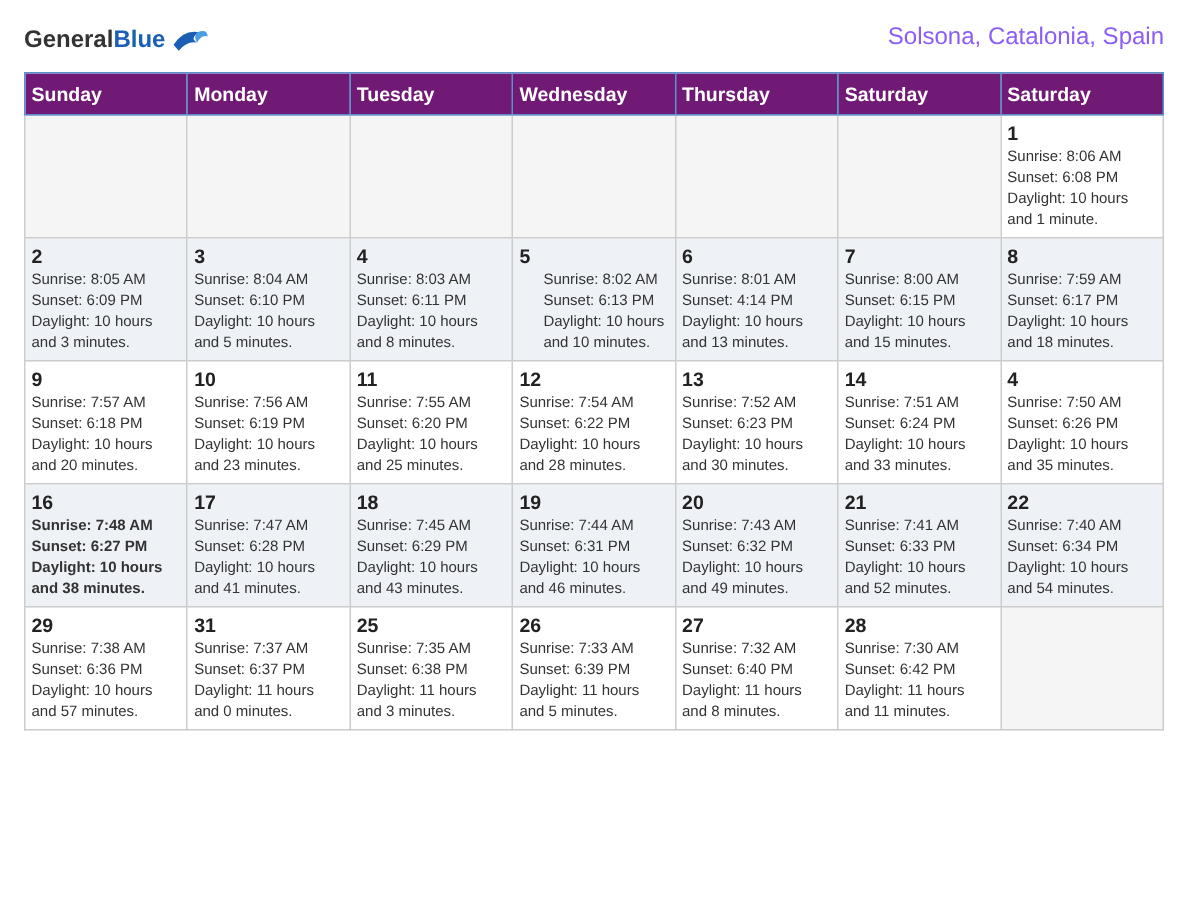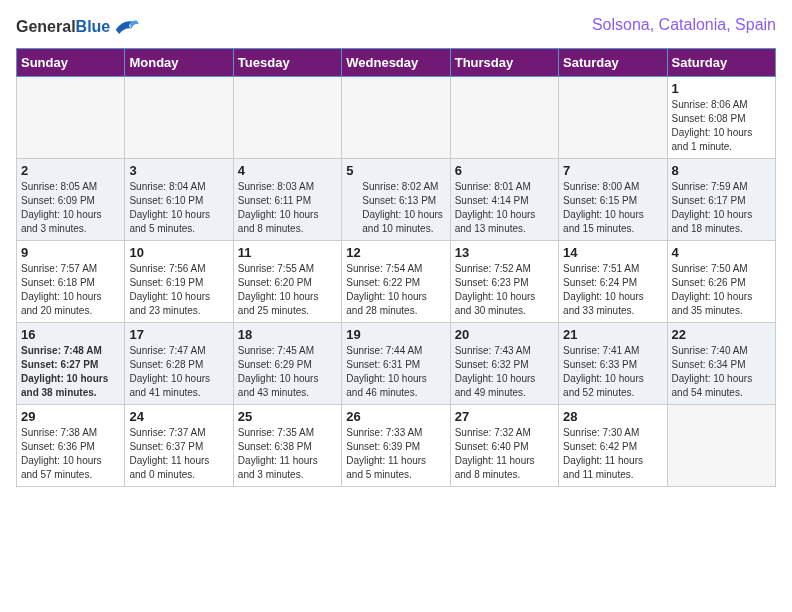--- a/index.html
+++ b/index.html
@@ -292,21 +292,21 @@
       </tr>
       <tr>
         <td>
           <span class="day-number">29</span>
           <div class="day-info" style="white-space: pre-line;">Sunrise: 7:38 AM
 Sunset: 6:36 PM
 Daylight: 10 hours
 and 57 minutes.</div>
         </td>
         <td>
-          <span class="day-number">24</span>
+          <span class="day-number">31</span>
           <div class="day-info" style="white-space: pre-line;">Sunrise: 7:37 AM
 Sunset: 6:37 PM
 Daylight: 11 hours
 and 0 minutes.</div>
         </td>
         <td>
           <span class="day-number">25</span>
           <div class="day-info" style="white-space: pre-line;">Sunrise: 7:35 AM
 Sunset: 6:38 PM
 Daylight: 11 hours

